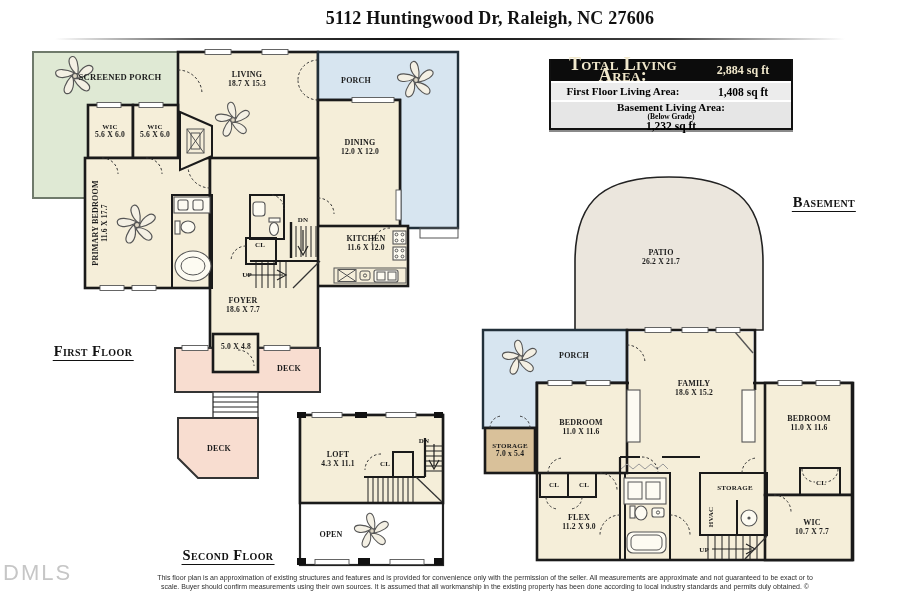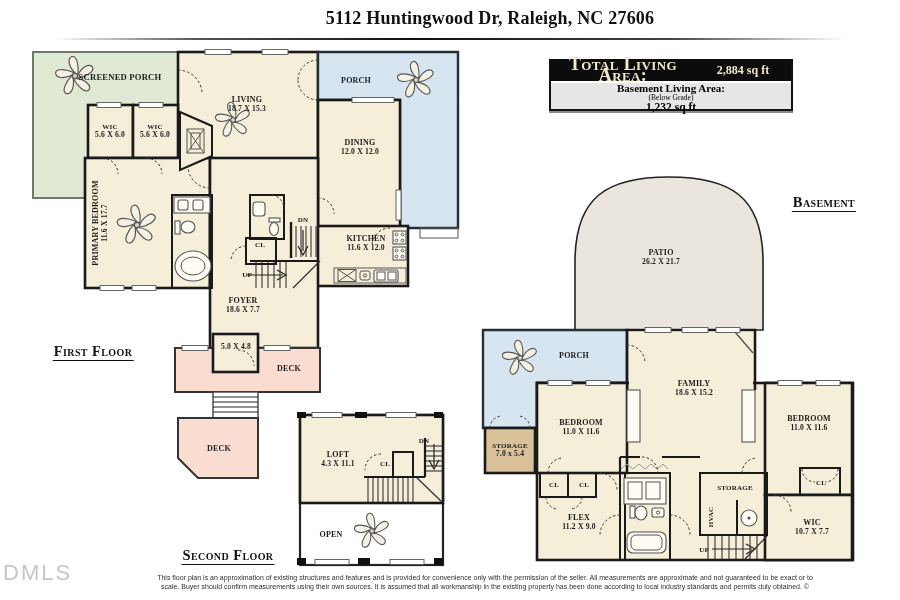--- a/index.html
+++ b/index.html
@@ -14,21 +14,21 @@
   #area-table{left:549px;top:59px;width:240px;border:2px solid #111;border-top:none;background:#fff;box-shadow:0 2px 0 #8a8a8a;}
   .at-row{display:flex;align-items:center;border-top:2px solid #fff;}
   .at-row.hdr{background:#0c0c0c;color:#f1e8cc;height:22px;border-top:none;}
   .at-row.r1{background:#ececec;height:17px;}
   .at-row.r2{background:#fbfbfb;height:17px;}
   .at-row.r3{background:#e6e6e6;height:26px;flex-direction:column;}
   .at-label{flex:1.5;text-align:center;font-weight:bold;font-size:11px;line-height:11px;}
   .at-row.hdr .at-label{font-variant:small-caps;font-size:18px;letter-spacing:.4px;}
   .at-value{flex:1;text-align:center;font-weight:bold;font-size:11.5px;}
   .at-row.hdr .at-value{font-size:12px;}
-  .at-sub{display:block;font-size:7.5px;font-weight:normal;line-height:7px;}
+  .at-sub{display:block;font-size:7.5px;font-weight:bold;line-height:7px;}
   
   #plan{left:0;top:0;width:900px;height:600px;}
   .rm{stroke:#1a1a1a;stroke-width:2.6;}
   .rm2{stroke:#1a1a1a;stroke-width:2;fill:none;}
   .cream{fill:#f5eed9;}
   .green{fill:#dfe9d4;stroke:#6f7a6b;stroke-width:2;}
   .blue{fill:#d7e5f0;stroke:#22303a;stroke-width:2.4;}
   .pink{fill:#f8ddd0;stroke:#333;stroke-width:2;}
   .patio{fill:#ebe6dd;stroke:#222;stroke-width:1.6;}
   .tan{fill:#d9c19a;}
@@ -57,20 +57,24 @@
 <body>
 
 <div class="abs" id="title">5112 Huntingwood Dr, Raleigh, NC 27606</div>
 <div class="abs" id="title-rule"></div>
 
 <div class="abs" id="area-table">
   <div class="at-row hdr">
     <div class="at-label">Total Living Area:</div>
     <div class="at-value">2,884 sq ft</div>
   </div>
+  <div class="at-row r1">
+    <div class="at-label">First Floor Living Area:</div>
+    <div class="at-value">1,408 sq ft</div>
+  </div>
   <div class="at-row r3">
     <div class="at-label">
       <span>Basement Living Area:</span>
       <span class="at-sub">(Below Grade)</span>
     </div>
     <div class="at-value">1,232 sq ft</div>
   </div>
 </div>
 
 <svg class="abs" id="plan" viewBox="0 0 900 600">
@@ -307,21 +311,21 @@
     <div>SCREENED PORCH</div>
   </div>
 <div class="lbl sm" style="left:110px;top:131px">
     <div>WIC</div>
     <div class="dm">5.6 X 6.0</div>
   </div>
 <div class="lbl sm" style="left:155px;top:131px">
     <div>WIC</div>
     <div class="dm">5.6 X 6.0</div>
   </div>
-<div class="lbl" style="left:247px;top:104px">
+<div class="lbl" style="left:247px;top:79px">
     <div>LIVING</div>
     <div class="dm">18.7 X 15.3</div>
   </div>
 <div class="lbl" style="left:356px;top:80px">
     <div>PORCH</div>
   </div>
 <div class="lbl" style="left:360px;top:147px">
     <div>DINING</div>
     <div class="dm">12.0 X 12.0</div>
   </div>

